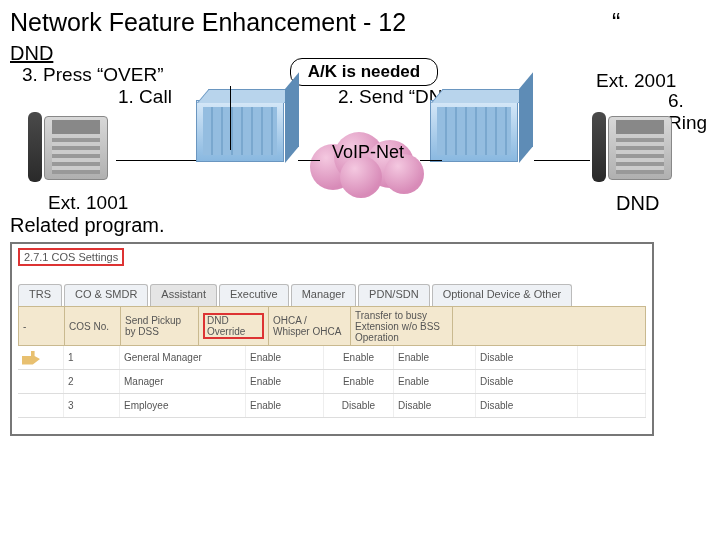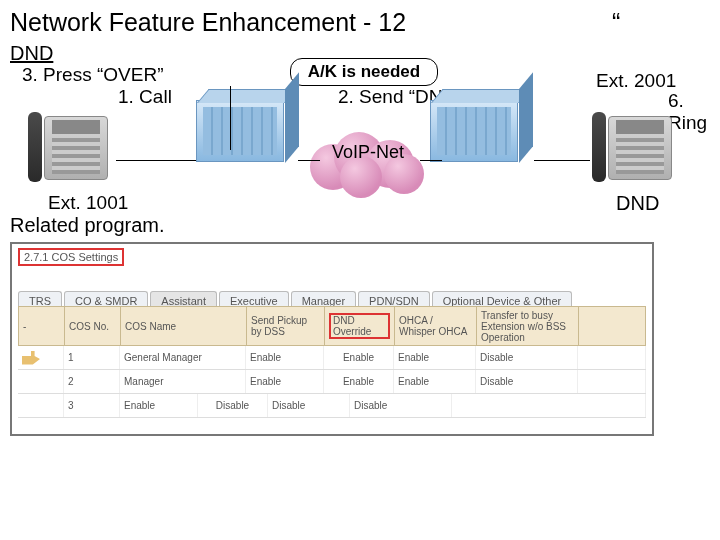--- a/index.html
+++ b/index.html
@@ -181,21 +181,20 @@
     font-size: 11px;
   }
   .tab {
     border: 1px solid #bbb;
     border-bottom: none;
     padding: 3px 10px;
     background: #eef1f5;
     margin-right: 2px;
     color: #555;
     border-radius: 3px 3px 0 0;
-    margin-top: 7px;
   }
   .tab.active { background: #e5e5e5; }
   .headers {
     position: absolute;
     top: 62px; left: 6px; right: 6px;
     display: flex;
     font-size: 10px;
     background: #f3e8cf;
     border: 1px solid #c9b98f;
     height: 40px;
@@ -306,21 +305,20 @@
     <div class="tab">Manager</div>
     <div class="tab">PDN/SDN</div>
     <div class="tab">Optional Device &amp; Other</div>
   </div>
 
   <div class="headers">
     <div class="hc hc0">
         <span>-</span>
       </div>
     <div class="hc hc1">COS No.</div>
-    <div class="hc hc2">COS Name</div>
     <div class="hc hc3">Send Pickup by DSS</div>
     <div class="hc hc4">
         <span class="dnd-hilite">DND Override</span>
       </div>
     <div class="hc hc5">OHCA / Whisper OHCA</div>
     <div class="hc hc6">Transfer to busy Extension w/o BSS Operation</div>
     <div class="hc hc7"></div>
   </div>
 
   <div class="rows">
@@ -342,20 +340,21 @@
       <div class="hc2">Manager</div>
       <div class="hc3">Enable</div>
       <div class="hc4">Enable</div>
       <div class="hc5">Enable</div>
       <div class="hc6">Disable</div>
       <div class="hc7"></div>
     </div>
     <div class="row">
       <div class="hc0"></div>
       <div class="hc1">3</div>
+      <div class="hc2">Employee</div>
       <div class="hc3">Enable</div>
       <div class="hc4">Disable</div>
       <div class="hc5">Disable</div>
       <div class="hc6">Disable</div>
       <div class="hc7"></div>
     </div>
   </div>
 </div>
 
 </body></html>

